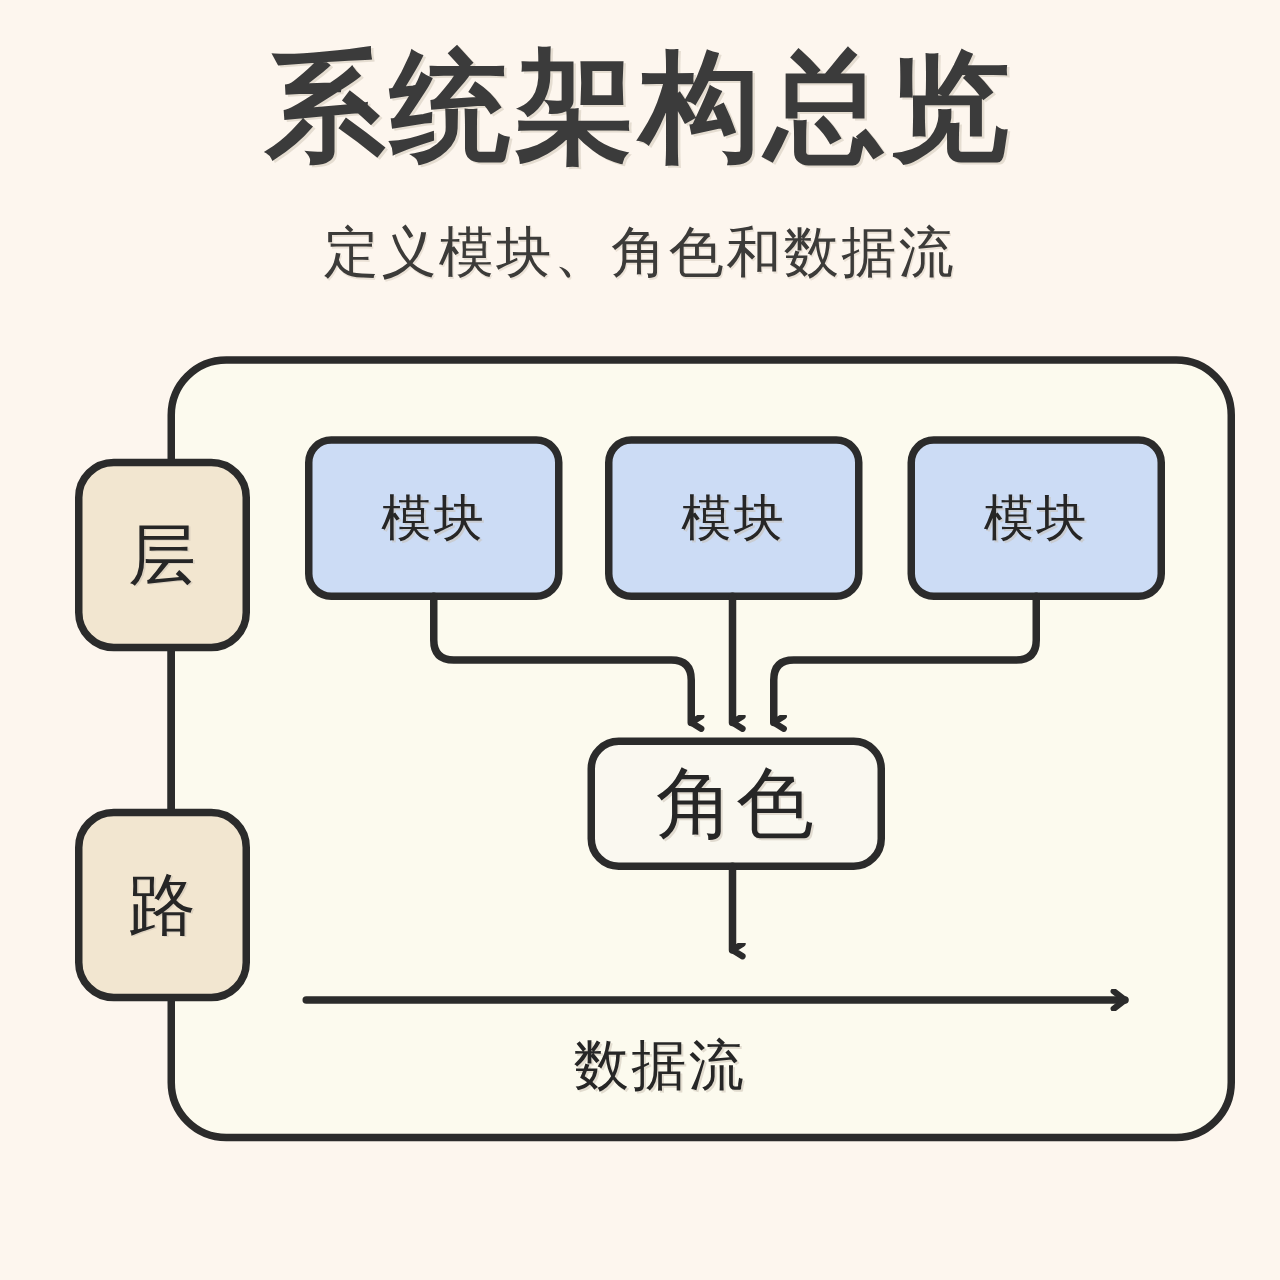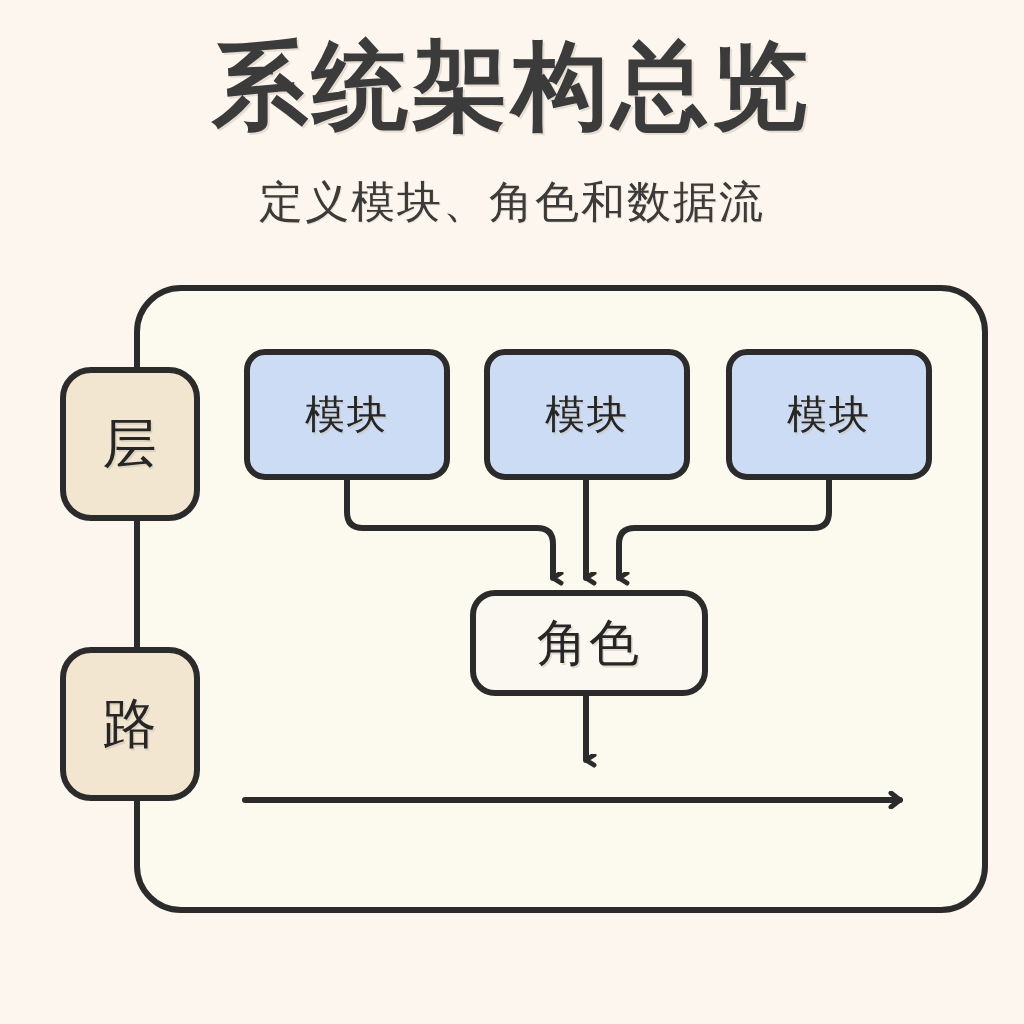--- a/index.html
+++ b/index.html
@@ -44,21 +44,20 @@
     top: 175px;
     width: 1024px;
     text-align: center;
     font-size: 44px;
     line-height: 56px;
     font-weight: 400;
     color: #3c3b39;
     letter-spacing: 2px;
     text-shadow: 1px 1px 0 rgba(210,200,185,0.45);
     white-space: nowrap;
-    font-family: Liberation Serif, serif;
   }
 
   
   svg.diagram {
     position: absolute;
     left: 0;
     top: 0;
     width: 1024px;
     height: 1024px;
     overflow: visible;
@@ -68,21 +67,21 @@
     position: absolute;
     display: flex;
     align-items: center;
     justify-content: center;
     color: #262626;
     text-shadow: 1.5px 1.5px 0 rgba(200,190,175,0.5);
     pointer-events: none;
     white-space: nowrap;
   }
   .module-text  { font-size: 40px; letter-spacing: 2px; }
-  .role-text    { font-size: 50px; letter-spacing: 2px; }
+  .role-text    { font-size: 62px; letter-spacing: 2px; }
   .side-text    { font-size: 54px; letter-spacing: 1px; }
   .flow-text    { font-size: 44px; letter-spacing: 2px; }
 </style>
 </head>
 <body>
 
 <div id="stage">
 
   <div class="title">系统架构总览</div>
 
@@ -127,14 +126,15 @@
   <div class="node-text side-text" style="left:63px; top:650px; width:134px; height:148px;">路</div>
 
   <div class="node-text module-text" style="left:247px; top:352px; width:200px; height:125px;">模块</div>
 
   <div class="node-text module-text" style="left:487px; top:352px; width:200px; height:125px;">模块</div>
 
   <div class="node-text module-text" style="left:729px; top:352px; width:200px; height:125px;">模块</div>
 
   <div class="node-text role-text" style="left:473px; top:593px; width:232px; height:100px;">角色</div>
 
+  <div class="node-text flow-text" style="left:412px; top:822px; width:232px; height:60px;">数据流</div>
 
 </div>
 
 </body></html>

